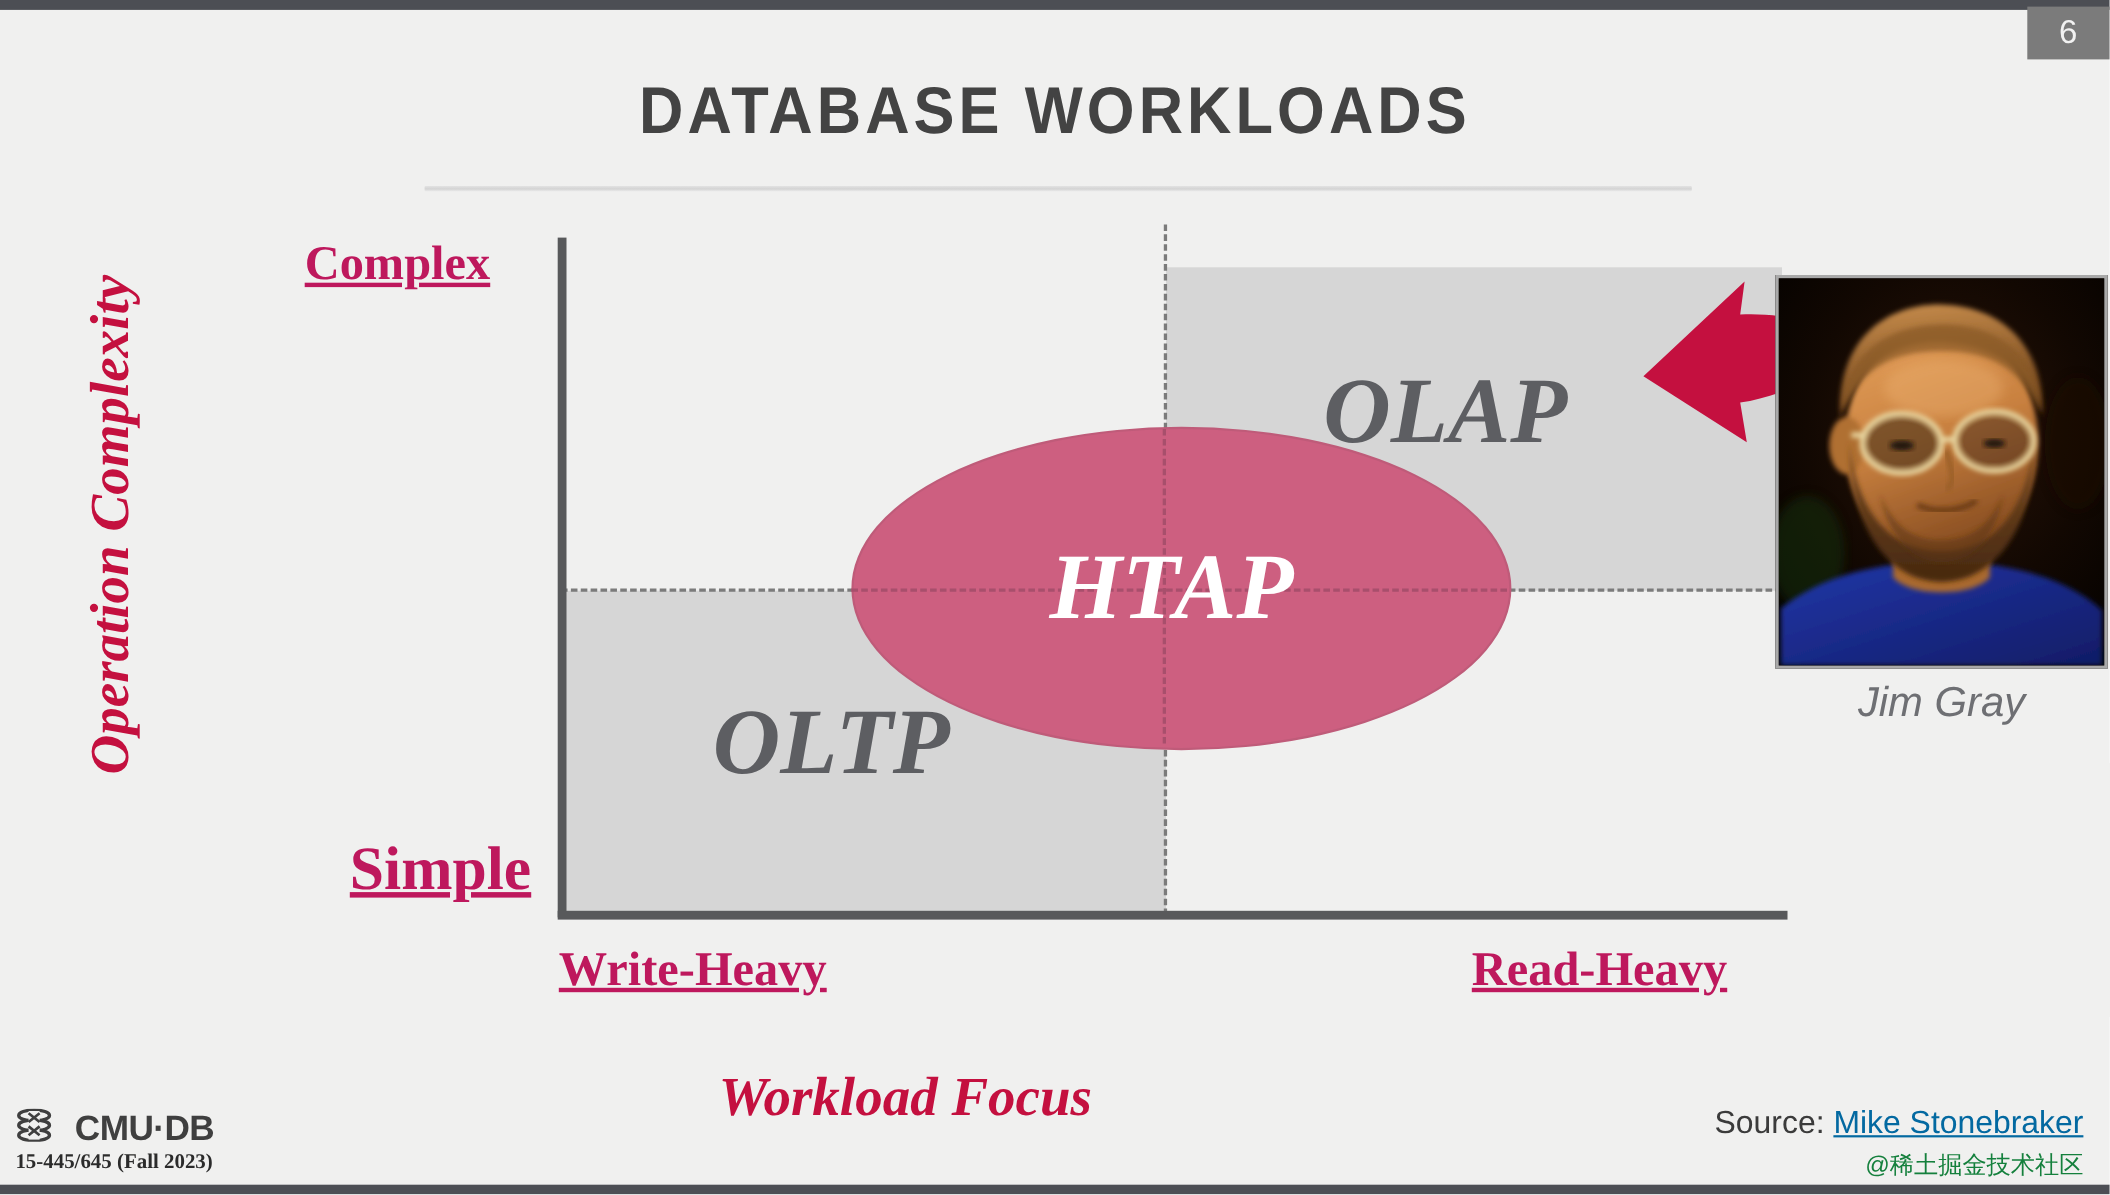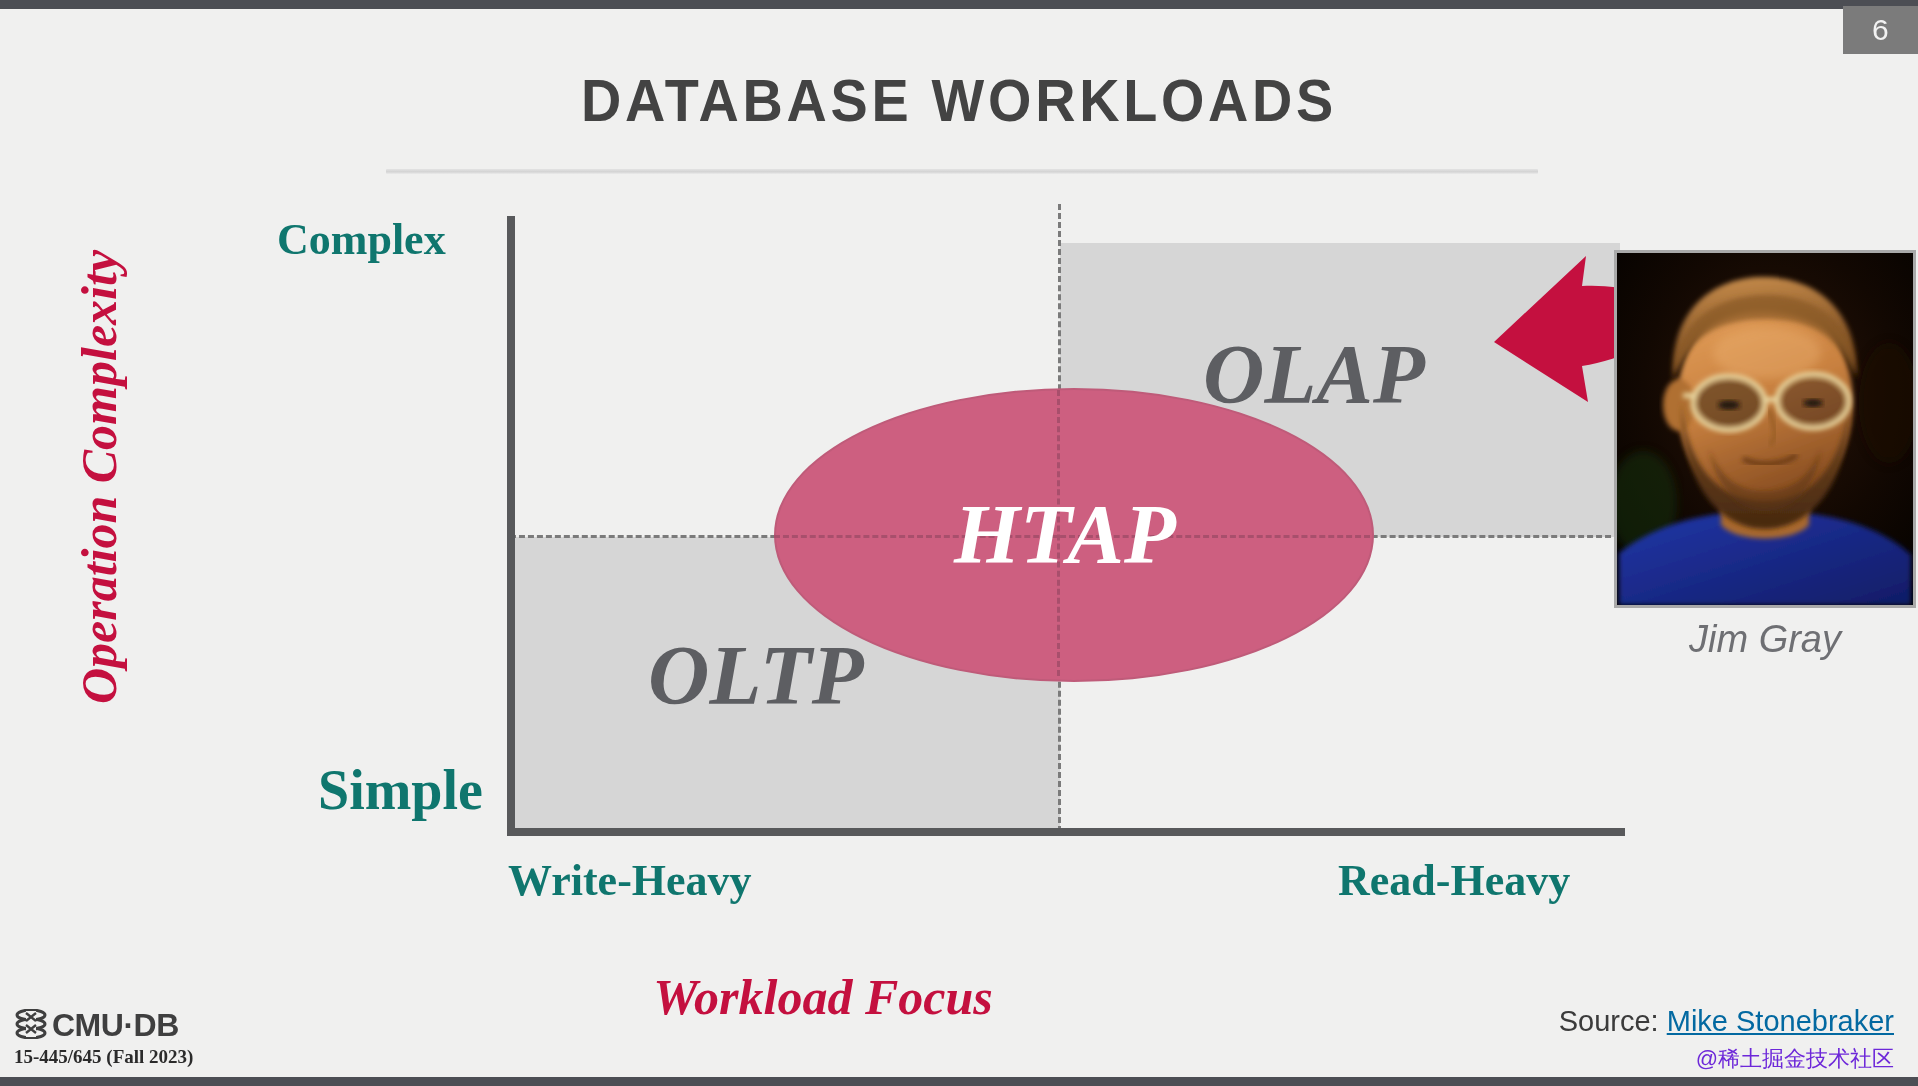--- a/index.html
+++ b/index.html
@@ -130,22 +130,23 @@
     width: 0;
     height: 628px;
     border-left: 3px dashed #7b7b7b;
   }
 
   
   .axis-tick {
     position: absolute;
     font-family: "Liberation Serif", serif;
     font-weight: bold;
-    color: #0f766e;
+    color: #be185d;
     white-space: nowrap;
+    text-decoration: underline;
   }
   #tick-complex {
     top: 214px;
     left: 277px;
     font-size: 44px;
   }
   #tick-simple {
     top: 758px;
     left: 318px;
     font-size: 56px;
@@ -292,21 +293,21 @@
   
   #logo-block {
     position: absolute;
     left: 14px;
     bottom: 18px;
     width: 260px;
   }
   #logo-row {
     display: flex;
     align-items: center;
-    gap: 4px;
+    gap: 20px;
   }
   #logo-text {
     font-family: "Liberation Sans", sans-serif;
     font-size: 32px;
     font-weight: 600;
     color: #3f3f3f;
     letter-spacing: -0.5px;
   }
   #course-code {
     font-family: "Liberation Serif", serif;
@@ -328,21 +329,21 @@
   #source-link {
     color: #0369a1;
     text-decoration: underline;
   }
   #watermark {
     position: absolute;
     right: 24px;
     bottom: 12px;
     font-family: "Liberation Sans", sans-serif;
     font-size: 22px;
-    color: #6d28d9;
+    color: #15803d;
     white-space: nowrap;
   }
 </style>
 </head>
 <body>
 
 <div id="slide">
 
   <div id="top-bar" class="chrome-bar"></div>
 

